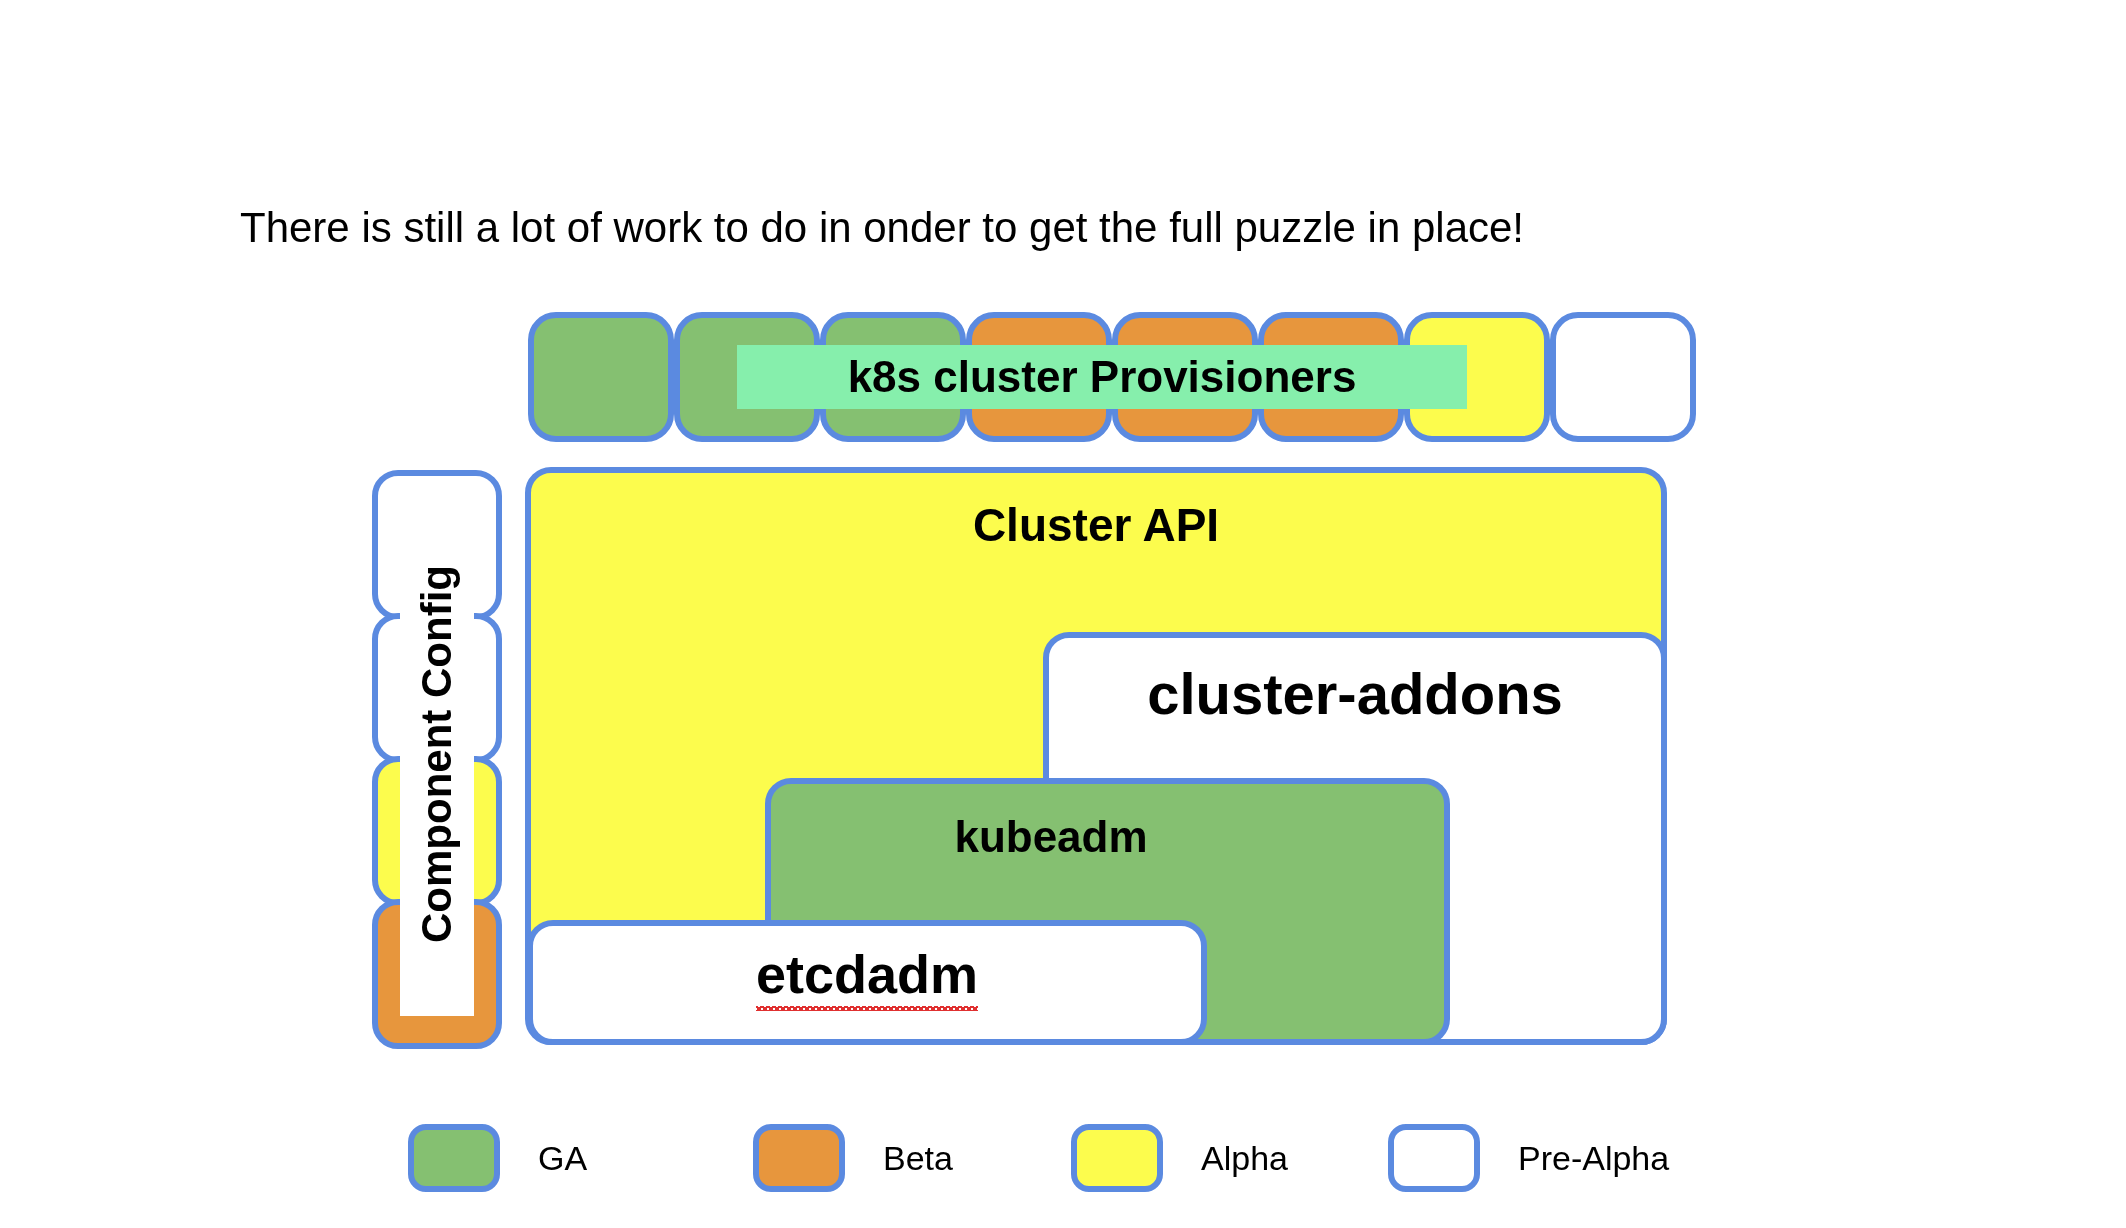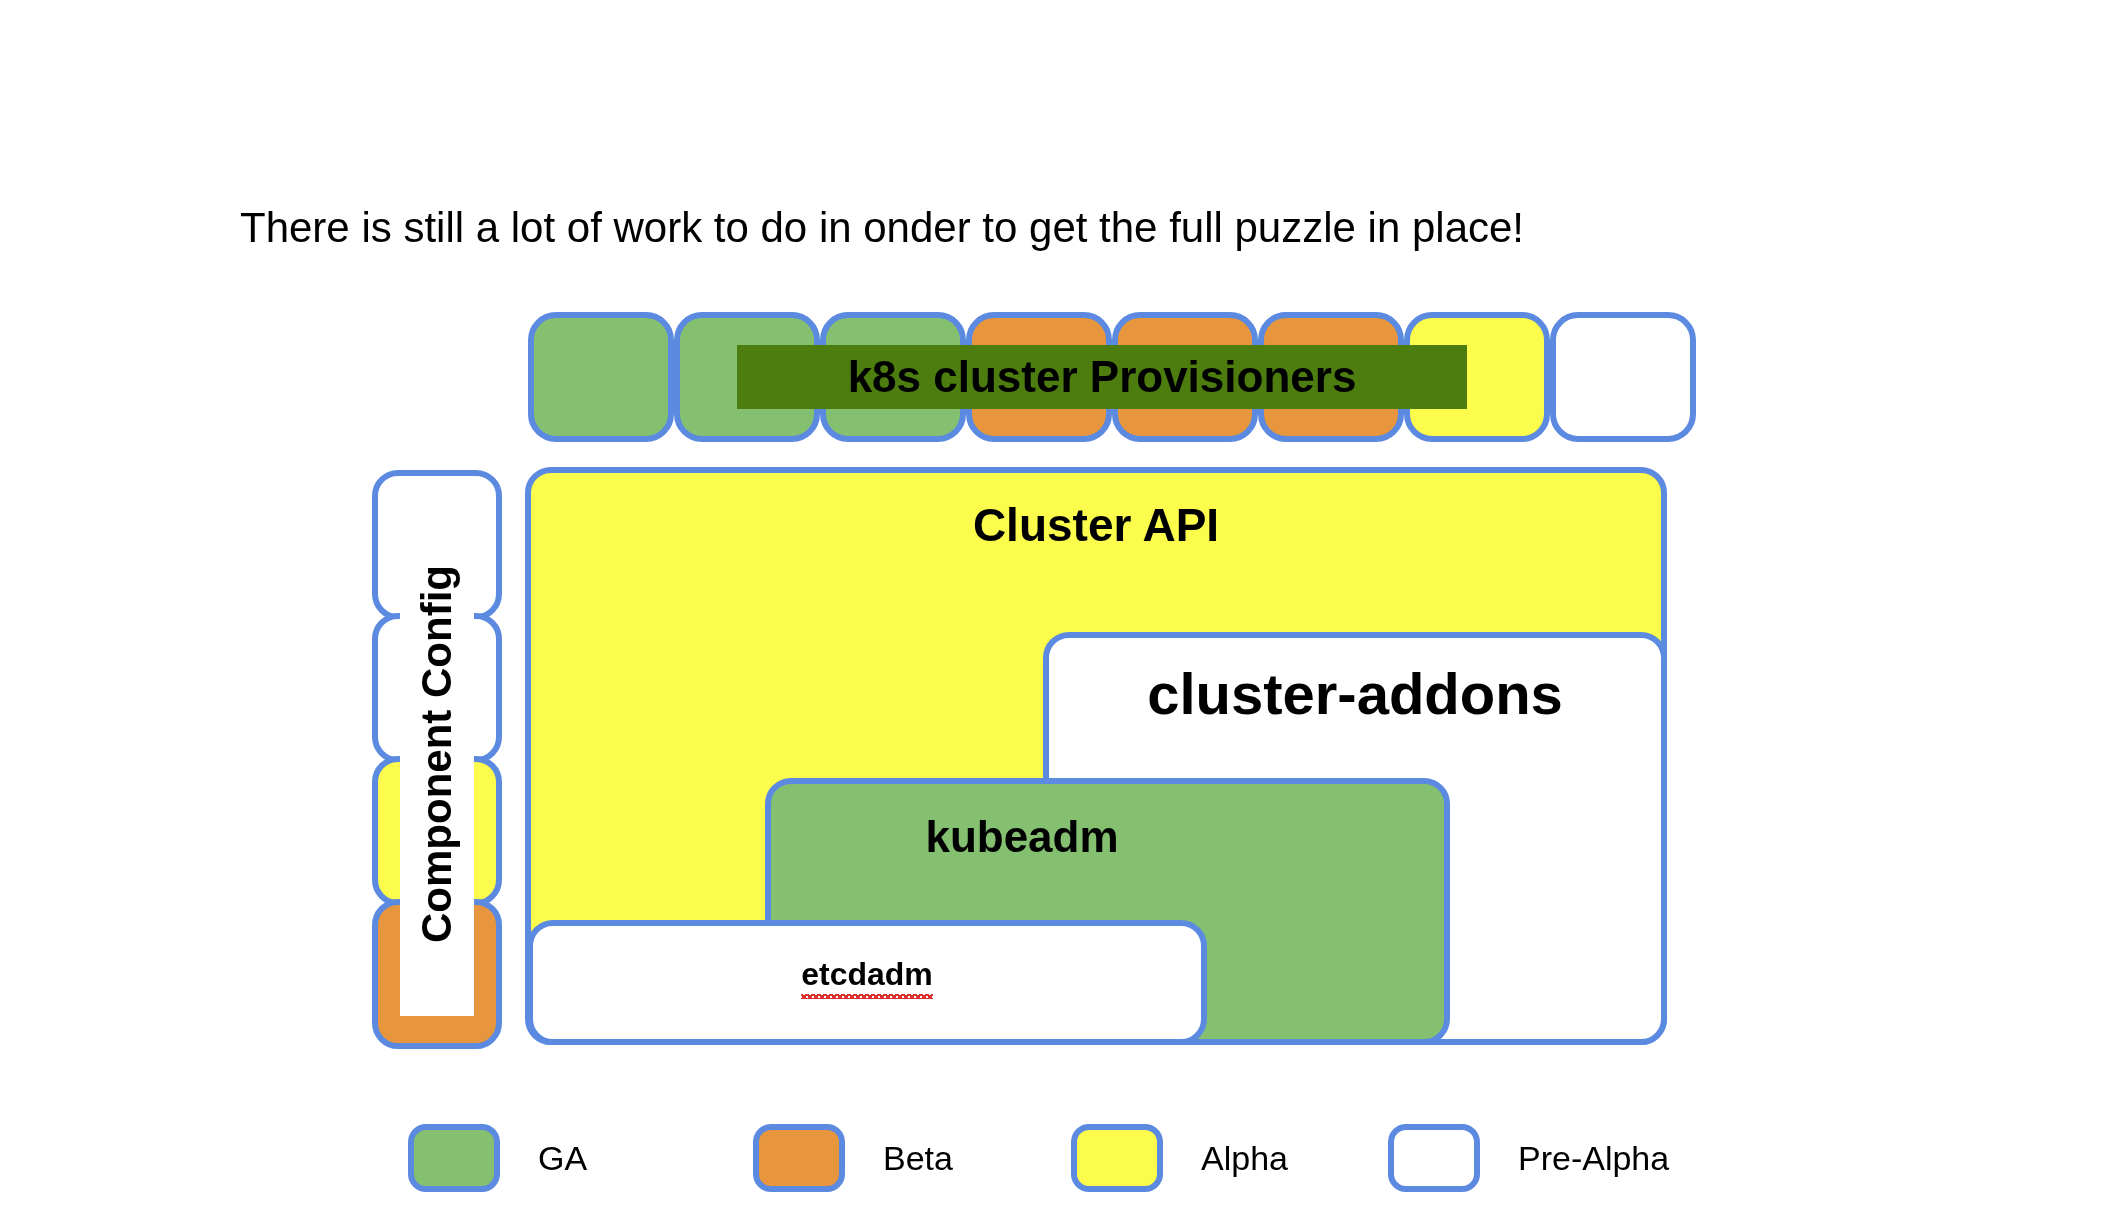--- a/index.html
+++ b/index.html
@@ -69,21 +69,21 @@
     width: 146px;
     height: 130px;
     border-radius: 28px;
   }
   #prov-caption {
     position: absolute;
     left: 737px;
     top: 345px;
     width: 730px;
     height: 64px;
-    background: #4d7c0f;
+    background: #86efac;
     display: flex;
     align-items: center;
     justify-content: center;
     font-size: 44px;
     font-weight: bold;
     white-space: nowrap;
   }
 
   
   .cc-cell {
@@ -144,26 +144,26 @@
   .title-cluster-api {
     left: 525px; top: 494px; width: 1142px; height: 62px;
     font-size: 46px;
     text-align: right;
   }
   .title-cluster-addons {
     left: 1043px; top: 662px; width: 624px; height: 62px;
     font-size: 58px;
   }
   .title-kubeadm {
-    left: 744px; top: 808px; width: 556px; height: 58px;
+    left: 773px; top: 808px; width: 556px; height: 58px;
     font-size: 44px;
   }
   .title-etcdadm {
     left: 527px; top: 948px; width: 680px; height: 56px;
-    font-size: 32px;
+    font-size: 54px;
   }
   .misspelled {
     position: relative;
     display: inline-block;
     padding-bottom: 4px;
   }
   .misspelled::after {
     content: "";
     position: absolute;
     left: 0;

